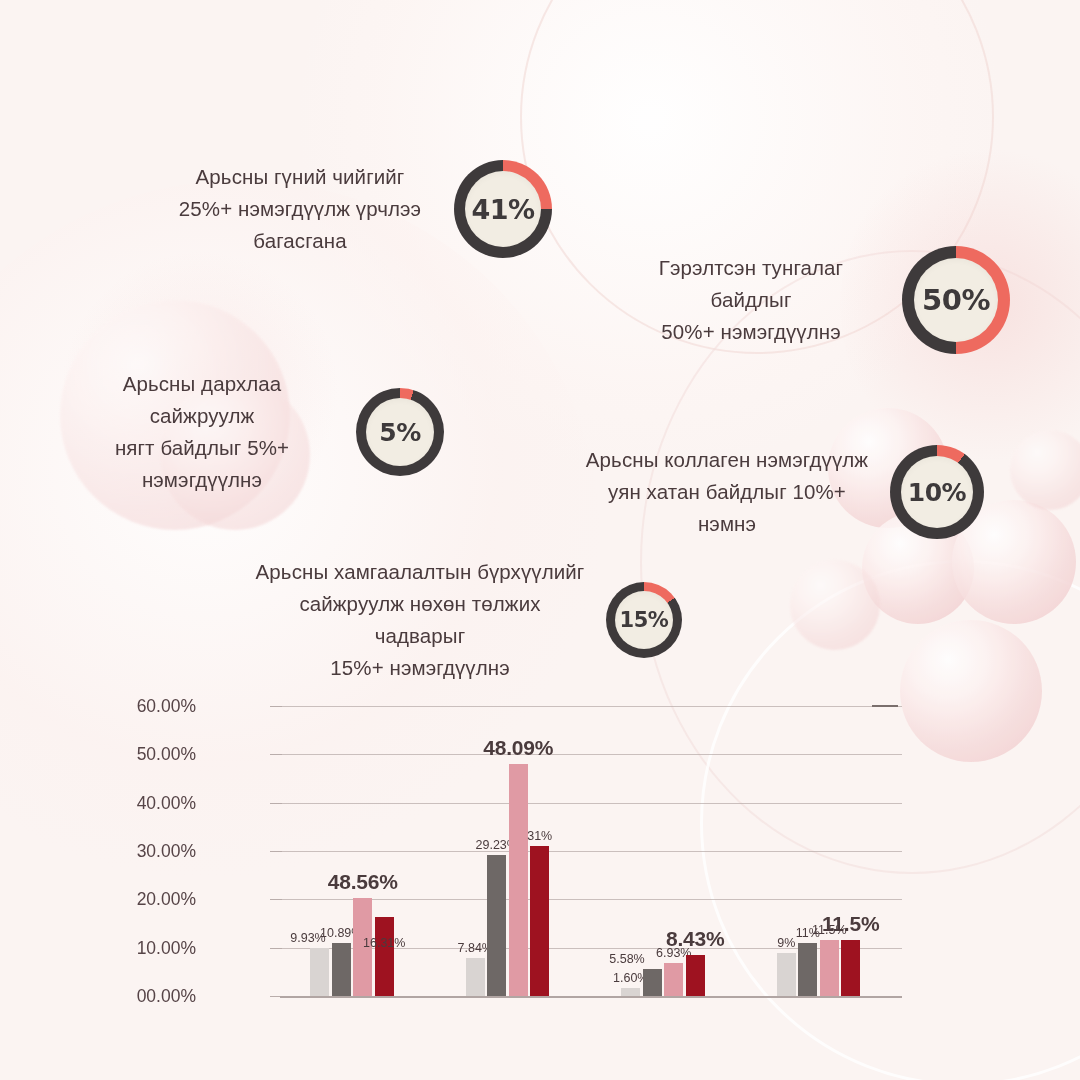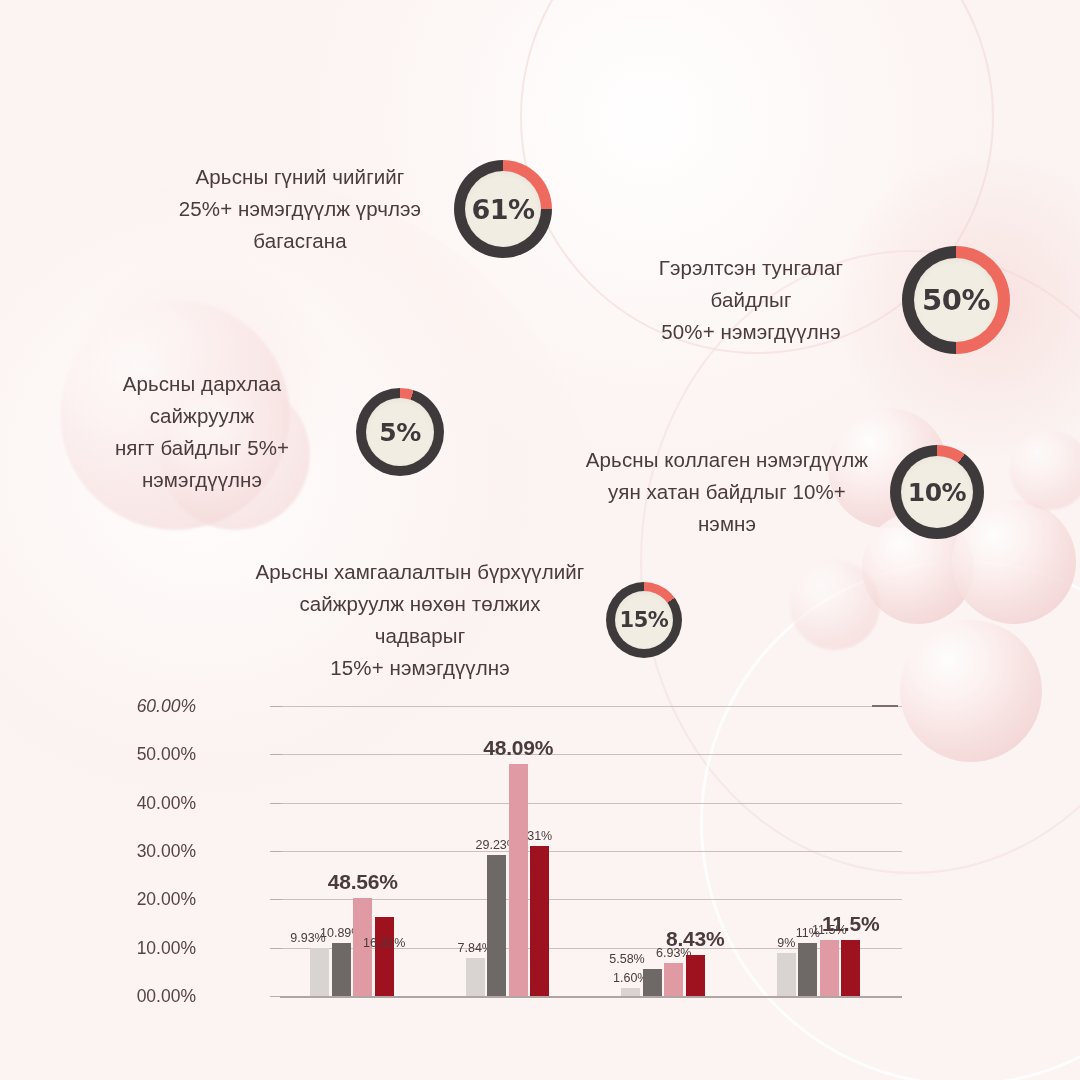--- a/index.html
+++ b/index.html
@@ -106,21 +106,21 @@
   <div class="sphere dim" style="left:790px;top:560px;width:90px;height:90px;"></div>
   <div class="sphere dim" style="left:1010px;top:430px;width:80px;height:80px;"></div>
 </div>
 
 <div class="stat" style="left:170px;top:160px;">
   <div class="caption" style="width:260px;">Арьсны гүний чийгийг
 25%+ нэмэгдүүлж үрчлээ
 багасгана</div>
   <div class="donut" id="donut-0" style="width: 98px; height: 98px; margin-left: 24px; background: conic-gradient(rgb(238, 106, 95) 0deg, rgb(238, 106, 95) 90deg, rgb(62, 58, 59) 90deg, rgb(62, 58, 59) 360deg);">
     <div class="hole" style="inset:11px;"></div>
-    <div class="val" style="font-size:27px;">61%</div>
+    <div class="val" style="font-size:27px;">41%</div>
   </div>
 </div>
 
 <div class="stat" style="left:622px;top:246px;">
   <div class="caption" style="width:258px;">Гэрэлтсэн тунгалаг байдлыг
 50%+ нэмэгдүүлнэ</div>
   <div class="donut" id="donut-1" style="width: 108px; height: 108px; margin-left: 22px; background: conic-gradient(rgb(238, 106, 95) 0deg, rgb(238, 106, 95) 180deg, rgb(62, 58, 59) 180deg, rgb(62, 58, 59) 360deg);">
     <div class="hole" style="inset:12px;"></div>
     <div class="val" style="font-size:29px;">50%</div>
   </div>
@@ -169,21 +169,21 @@
     <div class="tick" style="top: 153px;"></div>
     <div class="ylab" style="top: 153px;">30.00%</div>
     <div class="gridline" style="top: 104.667px;"></div>
     <div class="tick" style="top: 104.667px;"></div>
     <div class="ylab" style="top: 104.667px;">40.00%</div>
     <div class="gridline" style="top: 56.3333px;"></div>
     <div class="tick" style="top: 56.3333px;"></div>
     <div class="ylab" style="top: 56.3333px;">50.00%</div>
     <div class="gridline" style="top: 8px;"></div>
     <div class="tick" style="top: 8px;"></div>
-    <div class="ylab" style="top: 8px; font-style: italic;">60.00%</div>
+    <div class="ylab" style="top: 8px;">60.00%</div>
     <div class="axisline" style="top: 298px;"></div>
     <div class="endmark" style="top: 7px; left: 674px; width: 26px;"></div>
     <div class="bar" style="left: 112.24px; width: 19px; top: 250.005px; height: 47.995px; background: rgb(217, 212, 210);"></div>
     <div class="blab sm" style="left: 110px; top: 233.005px; transform: translateX(-50%);">9.93%</div>
     <div class="bar" style="left: 133.74px; width: 19px; top: 245.365px; height: 52.635px; background: rgb(110, 104, 102);"></div>
     <div class="blab sm" style="left: 143.24px; top: 228.365px; transform: translateX(-50%);">10.89%</div>
     <div class="bar" style="left: 155.24px; width: 19px; top: 199.738px; height: 98.2617px; background: rgb(224, 154, 164);"></div>
     <div class="blab big" style="left: 164.74px; top: 171.738px; transform: translateX(-50%);">48.56%</div>
     <div class="bar" style="left: 176.74px; width: 19px; top: 219.168px; height: 78.8317px; background: rgb(158, 18, 32);"></div>
     <div class="blab sm" style="left: 186.24px; top: 202.168px; transform: translateX(-50%); margin-top: 36px;">16.31%</div>

